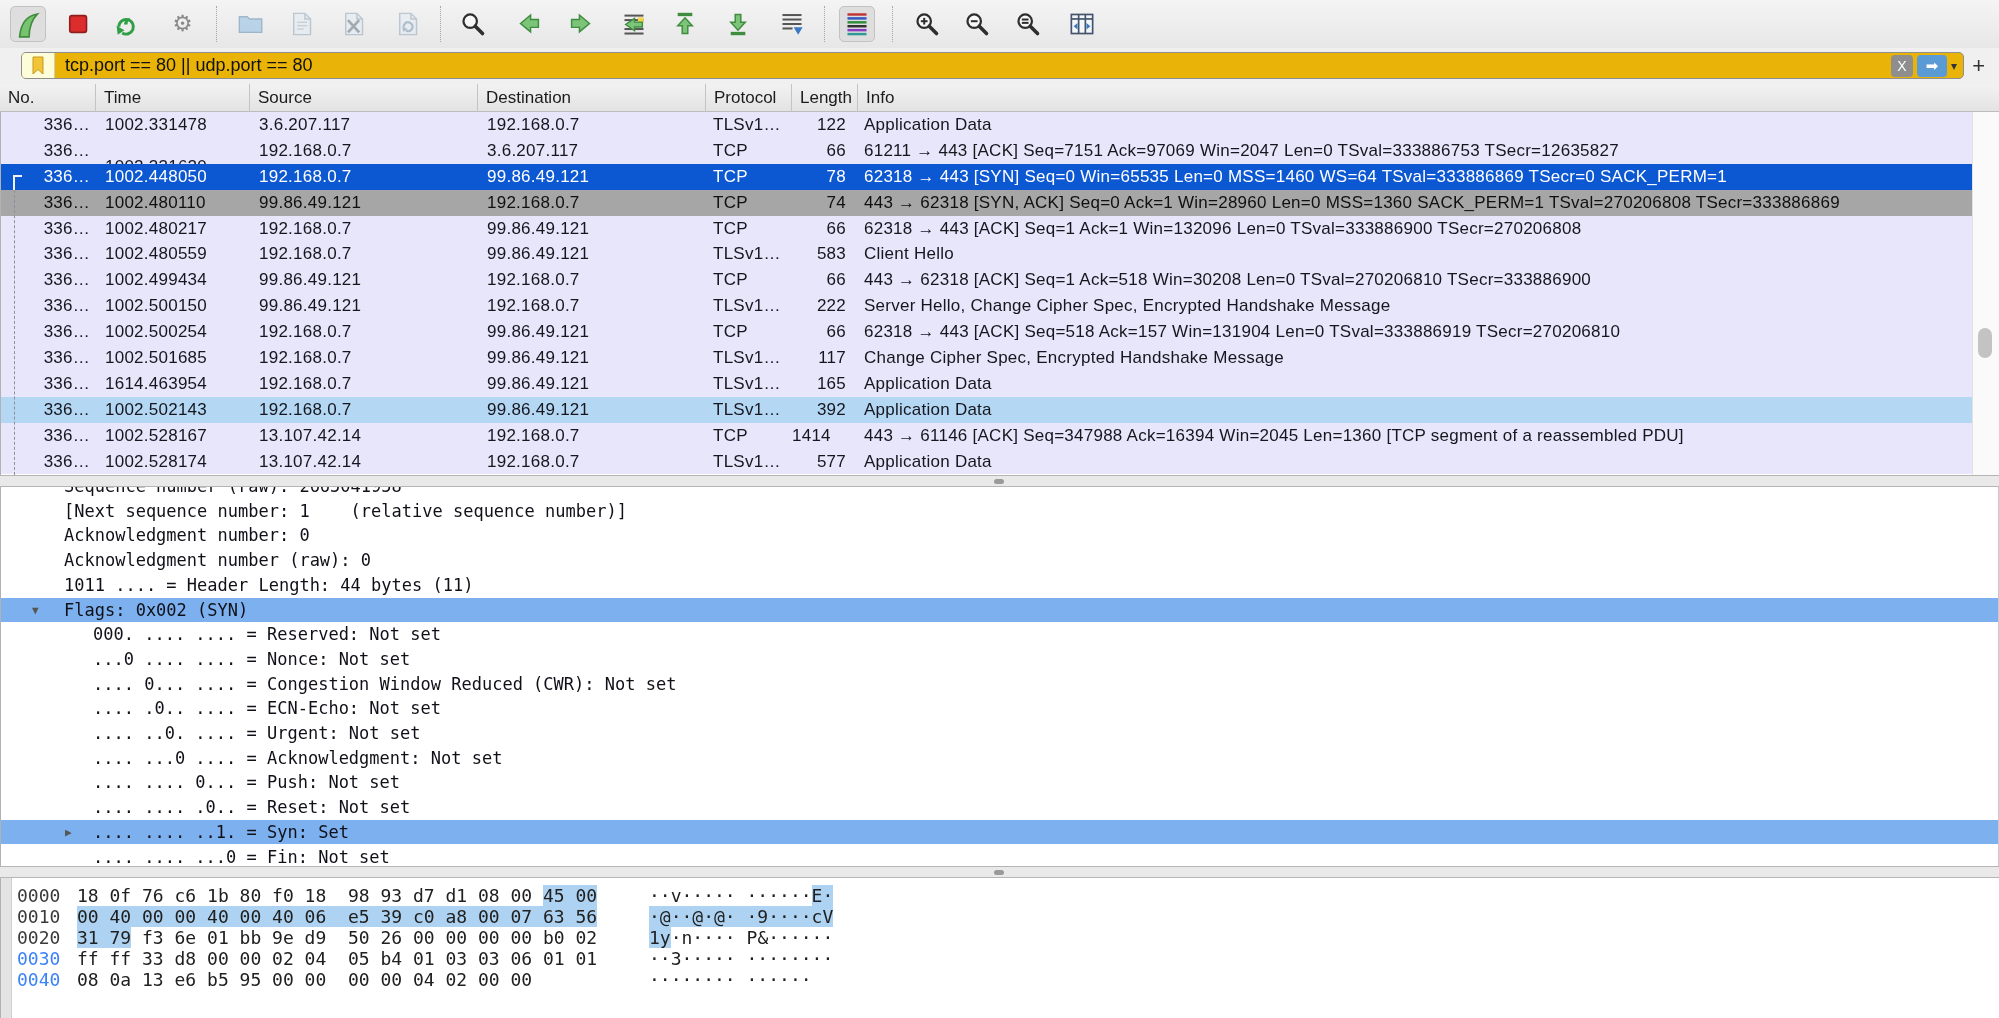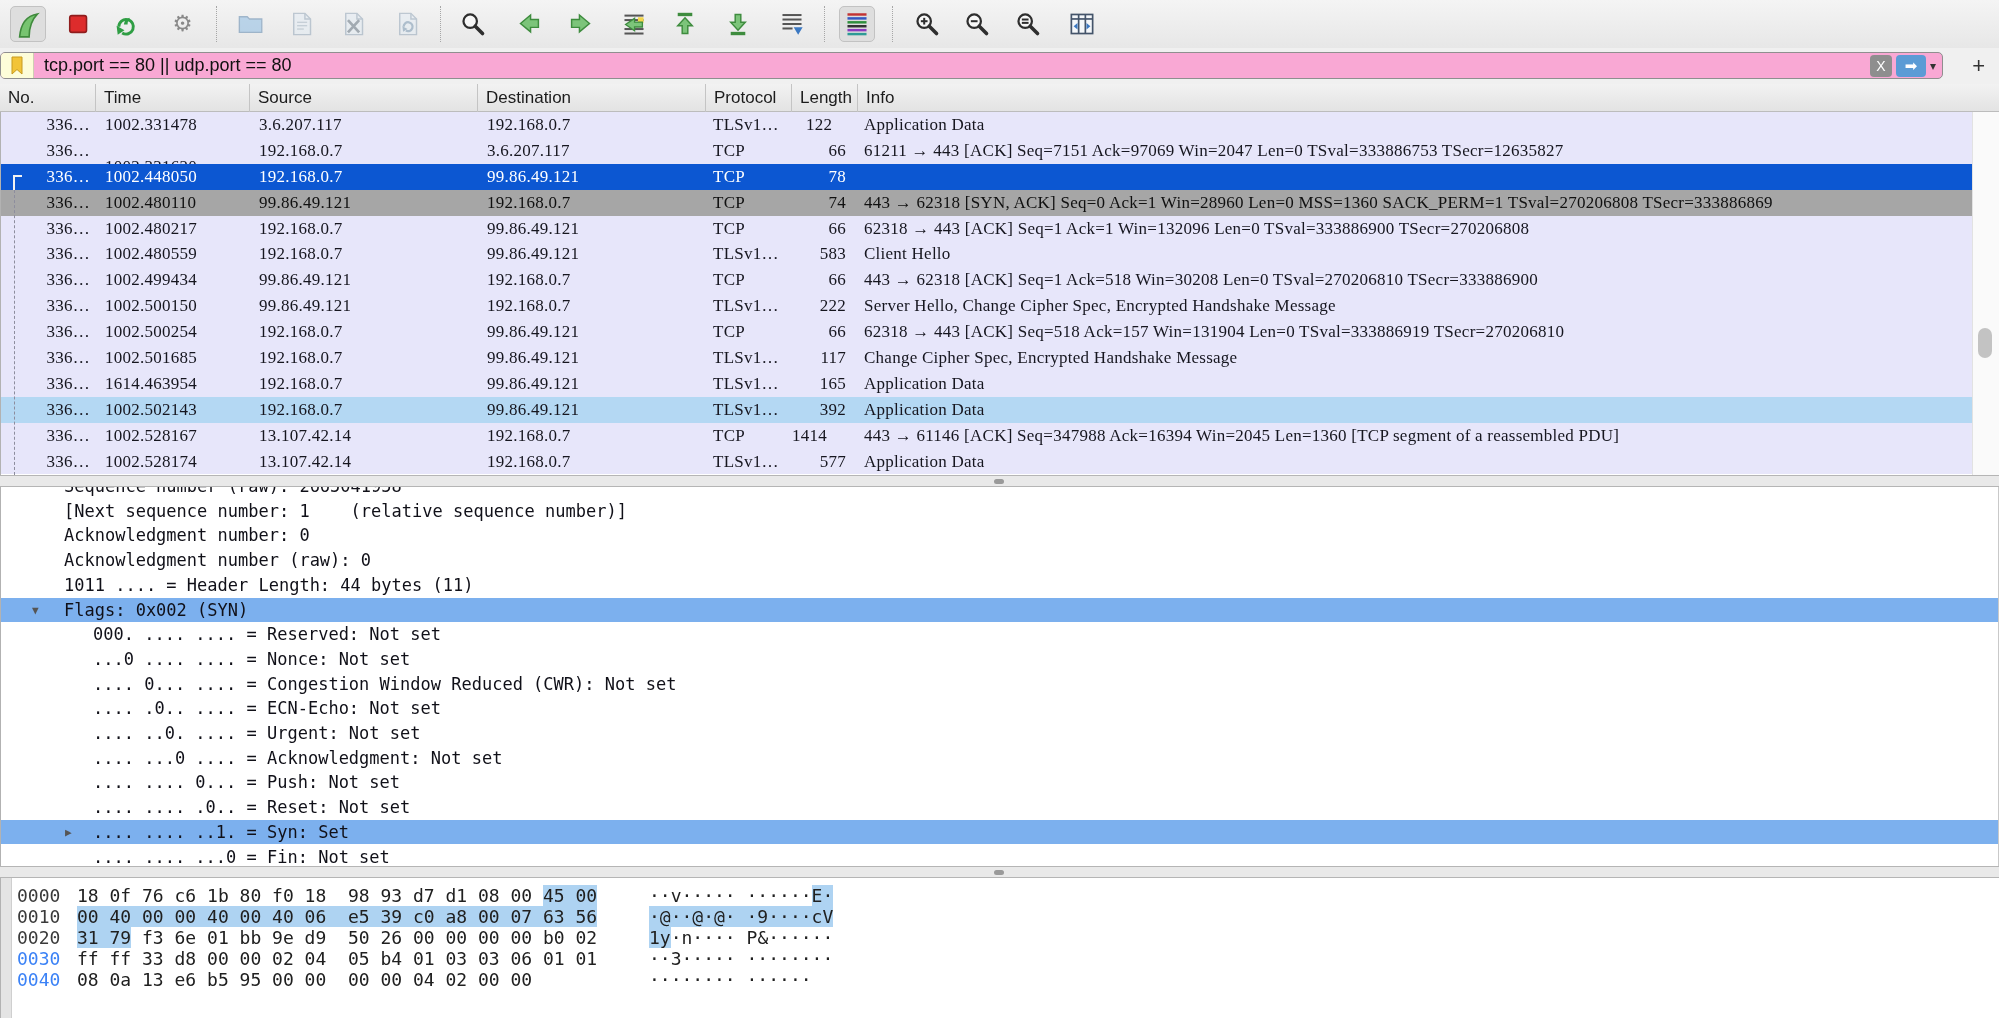--- a/index.html
+++ b/index.html
@@ -10,21 +10,21 @@
            background:linear-gradient(#f4f4f4,#e7e7e7);border-bottom:1px solid #bdbdbd;}
   .tbtn{position:absolute;top:6px;width:36px;height:36px;display:flex;align-items:center;
         justify-content:center;border-radius:5px;}
   .tbtn.pressed{background:#dedede;border:1px solid #c2c2c2;box-sizing:border-box;}
   .tbtn svg{width:30px;height:28px;}
   .tsep{position:absolute;top:6px;height:36px;width:0;border-left:1px dotted #a6a6a6;}
   .dim{opacity:.5;}
   
   .filterbar{position:absolute;left:0;top:48px;width:100%;height:36px;background:#f0f0f0;
              border-bottom:1px solid #c6c6c6;}
-  .filterfield{position:absolute;left:0;top:4px;width:1943px;height:27px;background:#f9a8d4;
+  .filterfield{position:absolute;left:21px;top:4px;width:1943px;height:27px;background:#eab308;
                border:1px solid #8f8f8f;border-radius:5px;display:flex;align-items:center;box-sizing:border-box;}
   .bookmarkbox{width:32px;height:100%;display:flex;align-items:center;justify-content:center;
                border-right:1px solid rgba(0,0,0,.18);background:#fdfdd9;border-radius:4px 0 0 4px;}
   .filterinput{flex:1;background:transparent;border:none;outline:none;font-family:"Liberation Sans",sans-serif;
                font-size:18px;color:#111;padding-left:10px;}
   .fctl{display:flex;align-items:center;gap:4px;padding-right:6px;}
   .fclear{width:22px;height:22px;background:#8e8e8e;border-radius:4px;color:#fff;font-size:14px;
           display:flex;align-items:center;justify-content:center;}
   .fapply{width:30px;height:22px;background:#5b9bd5;border-radius:4px;color:#fff;font-size:15px;
           display:flex;align-items:center;justify-content:center;}
@@ -32,21 +32,21 @@
   .fplus{position:absolute;right:14px;top:8px;font-size:22px;color:#333;line-height:20px;}
   
   .plheader{position:absolute;left:0;top:84px;width:100%;height:28px;
             background:linear-gradient(#f2f2f2,#e3e3e3);border-bottom:1px solid #bcbcbc;box-sizing:border-box;}
   .phcell{position:absolute;top:0;height:28px;line-height:28px;font-size:17px;color:#1c1c1c;
           padding-left:8px;border-left:1px solid #c4c4c4;overflow:hidden;white-space:nowrap;box-sizing:border-box;}
   .phcell.first{border-left:none;}
   .plist{position:absolute;left:0;top:112px;width:1972px;height:363px;background:#fff;overflow:hidden;
          border-left:1px solid #b2b2b2;box-sizing:border-box;}
   .prow{position:relative;width:100%;height:25.9px;background:#e7e6fa;
-        font-family:Liberation Serif, serif;font-size:17px;letter-spacing:.25px;color:#16161f;}
+        font-family:Liberation Sans, sans-serif;font-size:17px;letter-spacing:.25px;color:#16161f;}
   .prow.selected{background:#0c57d2;color:#ffffff;}
   .prow.gray{background:#a6a6a6;color:#101010;}
   .prow.lightblue{background:#b4d8f3;}
   .pcell{position:absolute;top:0;height:25.9px;line-height:25.9px;white-space:pre;overflow:hidden;box-sizing:border-box;}
   .mark-first{position:absolute;left:12px;top:45%;width:9px;height:60%;
               border-left:2px solid #f2f2f2;border-top:2px solid #f2f2f2;box-sizing:border-box;}
   .convline{position:absolute;left:13px;width:0;border-left:1px dashed #8d8d9d;}
   .vscroll{position:absolute;left:1972px;top:112px;width:27px;height:363px;background:#fafafa;
            border-left:1px solid #e2e2e2;box-sizing:border-box;}
   .vthumb{position:absolute;left:5px;top:216px;width:14px;height:30px;background:#c3c3c3;border-radius:7px;}
@@ -253,39 +253,40 @@
     <span class="phcell" style="left:857px;width:1142px;">Info</span>
   </div>
 
   <div class="plist">
       <div class="prow normal">
         <span class="pcell" style="left: 0px; width: 95px; text-align: right; padding-right: 6px;">336…</span>
         <span class="pcell" style="left: 104px; width: 142px;">1002.331478</span>
         <span class="pcell" style="left: 258px; width: 216px;">3.6.207.117</span>
         <span class="pcell" style="left: 486px; width: 216px;">192.168.0.7</span>
         <span class="pcell" style="left: 712px; width: 78px;">TLSv1…</span>
-        <span class="pcell" style="left: 791px; width: 61px; text-align: center; padding-right: 7px;">122</span>
+        <span class="pcell" style="left: 791px; width: 61px; text-align: right; padding-right: 7px;">122</span>
         <span class="pcell" style="left: 863px; width: 1105px;">Application Data</span>
       </div>
       <div class="prow normal">
         <span class="pcell" style="left: 0px; width: 95px; text-align: right; padding-right: 6px;">336…</span>
         <span class="pcell" style="left: 104px; width: 142px; margin-top: 16px;">1002.331620</span>
         <span class="pcell" style="left: 258px; width: 216px;">192.168.0.7</span>
         <span class="pcell" style="left: 486px; width: 216px;">3.6.207.117</span>
         <span class="pcell" style="left: 712px; width: 78px;">TCP</span>
         <span class="pcell" style="left: 791px; width: 61px; text-align: right; padding-right: 7px;">66</span>
         <span class="pcell" style="left: 863px; width: 1105px;">61211 → 443 [ACK] Seq=7151 Ack=97069 Win=2047 Len=0 TSval=333886753 TSecr=12635827</span>
       </div>
       <div class="prow selected">
         <span class="pcell" style="left: 0px; width: 95px; text-align: right; padding-right: 6px;">336…</span>
         <span class="pcell" style="left: 104px; width: 142px;">1002.448050</span>
         <span class="pcell" style="left: 258px; width: 216px;">192.168.0.7</span>
         <span class="pcell" style="left: 486px; width: 216px;">99.86.49.121</span>
         <span class="pcell" style="left: 712px; width: 78px;">TCP</span>
         <span class="pcell" style="left: 791px; width: 61px; text-align: right; padding-right: 7px;">78</span>
+        <span class="pcell" style="left: 863px; width: 1105px;">62318 → 443 [SYN] Seq=0 Win=65535 Len=0 MSS=1460 WS=64 TSval=333886869 TSecr=0 SACK_PERM=1</span>
         <div class="mark-first"></div>
       </div>
       <div class="prow gray">
         <span class="pcell" style="left: 0px; width: 95px; text-align: right; padding-right: 6px;">336…</span>
         <span class="pcell" style="left: 104px; width: 142px;">1002.480110</span>
         <span class="pcell" style="left: 258px; width: 216px;">99.86.49.121</span>
         <span class="pcell" style="left: 486px; width: 216px;">192.168.0.7</span>
         <span class="pcell" style="left: 712px; width: 78px;">TCP</span>
         <span class="pcell" style="left: 791px; width: 61px; text-align: right; padding-right: 7px;">74</span>
         <span class="pcell" style="left: 863px; width: 1105px;">443 → 62318 [SYN, ACK] Seq=0 Ack=1 Win=28960 Len=0 MSS=1360 SACK_PERM=1 TSval=270206808 TSecr=333886869</span>

